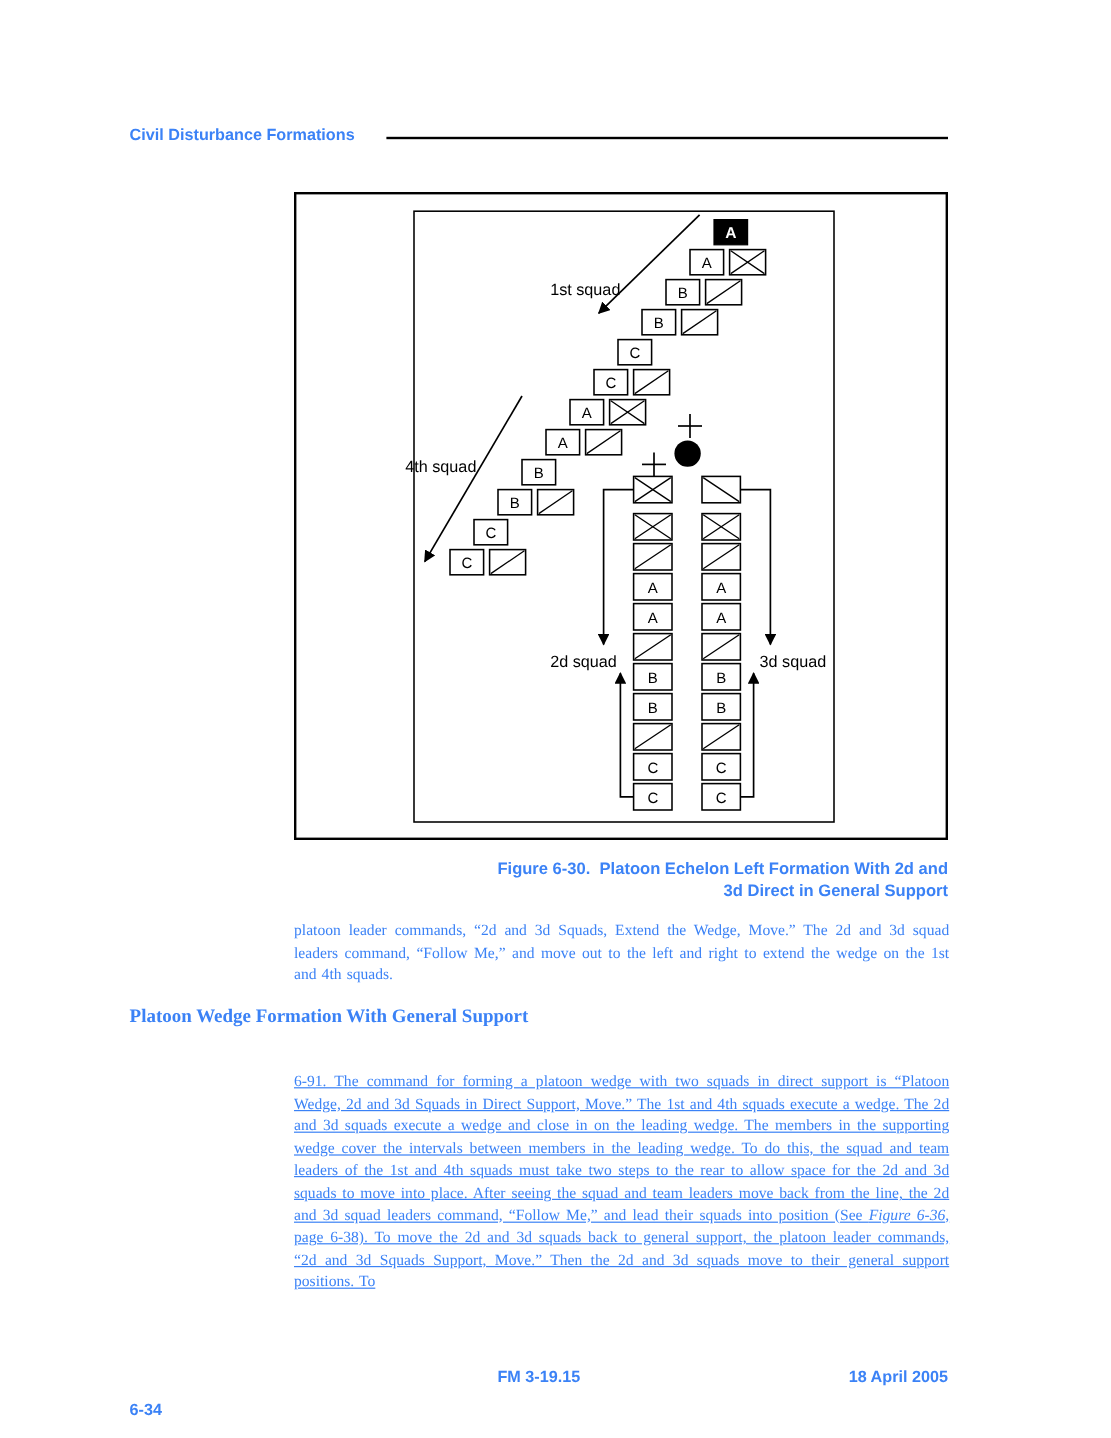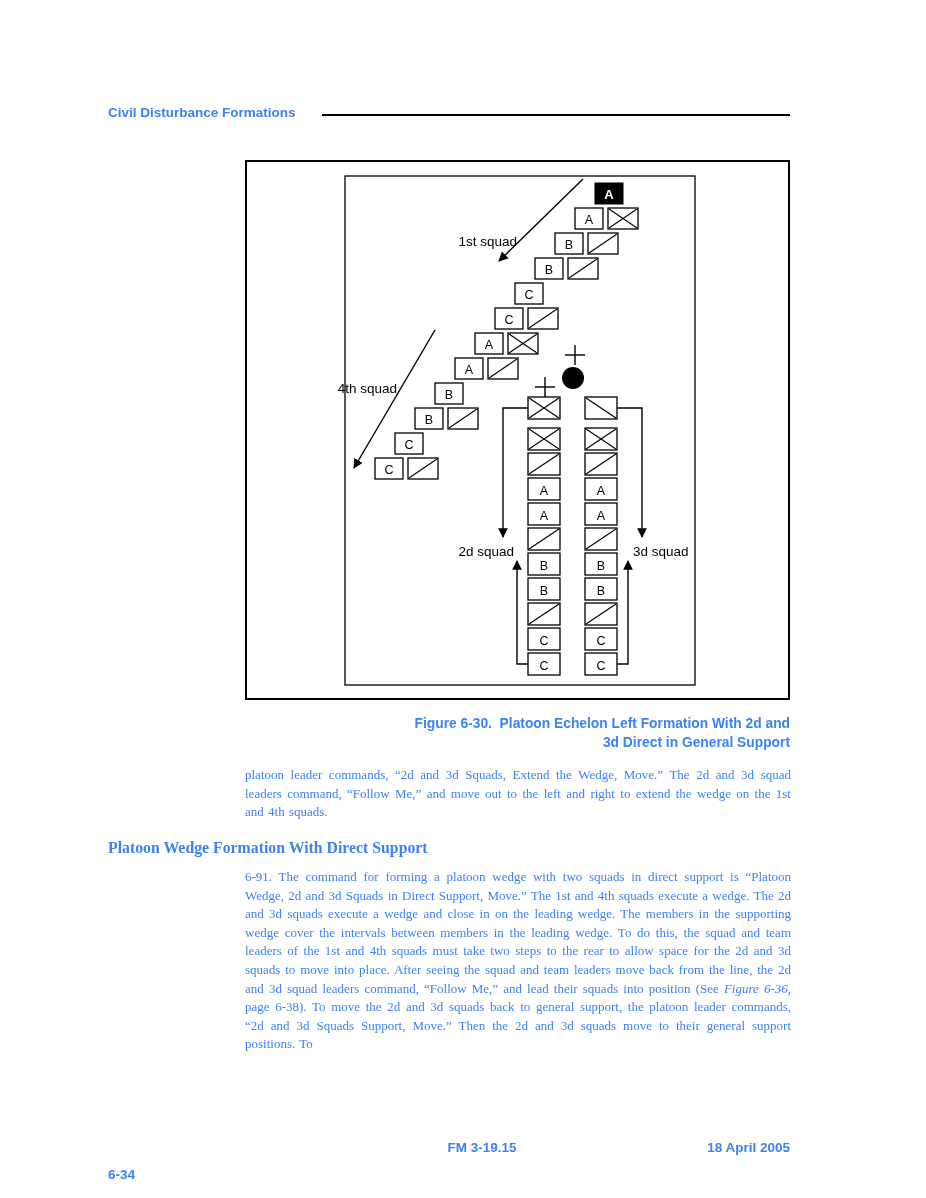--- a/index.html
+++ b/index.html
@@ -21,32 +21,32 @@
   .figure-caption {
     position:absolute; left:245px; top:714px; width:545px; text-align:right;
     font:bold 13.8px/19px "Liberation Sans", sans-serif;
   }
   .body-para {
     position:absolute; left:245px; width:546px;
     font-family:"Liberation Serif", serif; font-size:13px; line-height:18.6px;
     text-align:justify; word-spacing:1px;
   }
   .para-cont { top:766px; }
-  .para-691  { top:868px; }
+  .para-691  { top:892px;text-decoration:underline; }
   .section-heading {
     position:absolute; left:108px; top:839px;
     font:bold 15.8px "Liberation Serif", serif;
   }
   .fig-ref { font-style:italic; }
   .doc-footer {
     position:absolute; left:108px; top:1140px; width:682px; height:17px;
     font:bold 13.5px "Liberation Sans", sans-serif;
   }
   .f-left  { position:absolute; left:0;margin-top:27px; }
-  .f-center{ position:absolute; left:50%; transform:translateX(-50%);margin-left:33px; }
+  .f-center{ position:absolute; left:50%; transform:translateX(-50%); }
   .f-right { position:absolute; right:0; }
   #diagram-svg text { font-family:"Liberation Sans", sans-serif; }
 </style>
 </head>
 <body>
 
 <div class="page">
 
   <span class="hdr-title">Civil Disturbance Formations</span>
   <div class="hdr-rule"></div>
@@ -167,21 +167,21 @@
       </svg>
   </figure>
 
   <figcaption class="figure-caption">
     <div>Figure 6-30.&nbsp; Platoon Echelon Left Formation With 2d and</div>
     <div>3d Direct in General Support</div>
   </figcaption>
 
   <p class="body-para para-cont">platoon leader commands, “2d and 3d Squads, Extend the Wedge, Move.” The 2d and 3d squad leaders command, “Follow Me,” and move out to the left and right to extend the wedge on the 1st and 4th squads.</p>
 
-  <h2 class="section-heading">Platoon Wedge Formation With Direct Support</h2>
+  <h2 class="section-heading">Platoon Wedge Formation With General Support</h2>
 
   <p class="body-para para-691"><span>6-91. The command for forming a platoon wedge with two squads in direct support is “Platoon Wedge, 2d and 3d Squads in Direct Support, Move.” The 1st and 4th squads execute a wedge. The 2d and 3d squads execute a wedge and close in on the leading wedge. The members in the supporting wedge cover the intervals between members in the leading wedge. To do this, the squad and team leaders of the 1st and 4th squads must take two steps to the rear to allow space for the 2d and 3d squads to move into place. After seeing the squad and team leaders move back from the line, the 2d and 3d squad leaders command, “Follow Me,” and lead their squads into position (See </span><em class="fig-ref">Figure 6-36,</em><span> page 6-38). To move the 2d and 3d squads back to general support, the platoon leader commands, “2d and 3d Squads Support, Move.” Then the 2d and 3d squads move to their general support positions. To</span></p>
 
   <div class="doc-footer">
     <span class="f-left">6-34</span>
     <span class="f-center">FM 3-19.15</span>
     <span class="f-right">18 April 2005</span>
   </div>
 
 </div>

